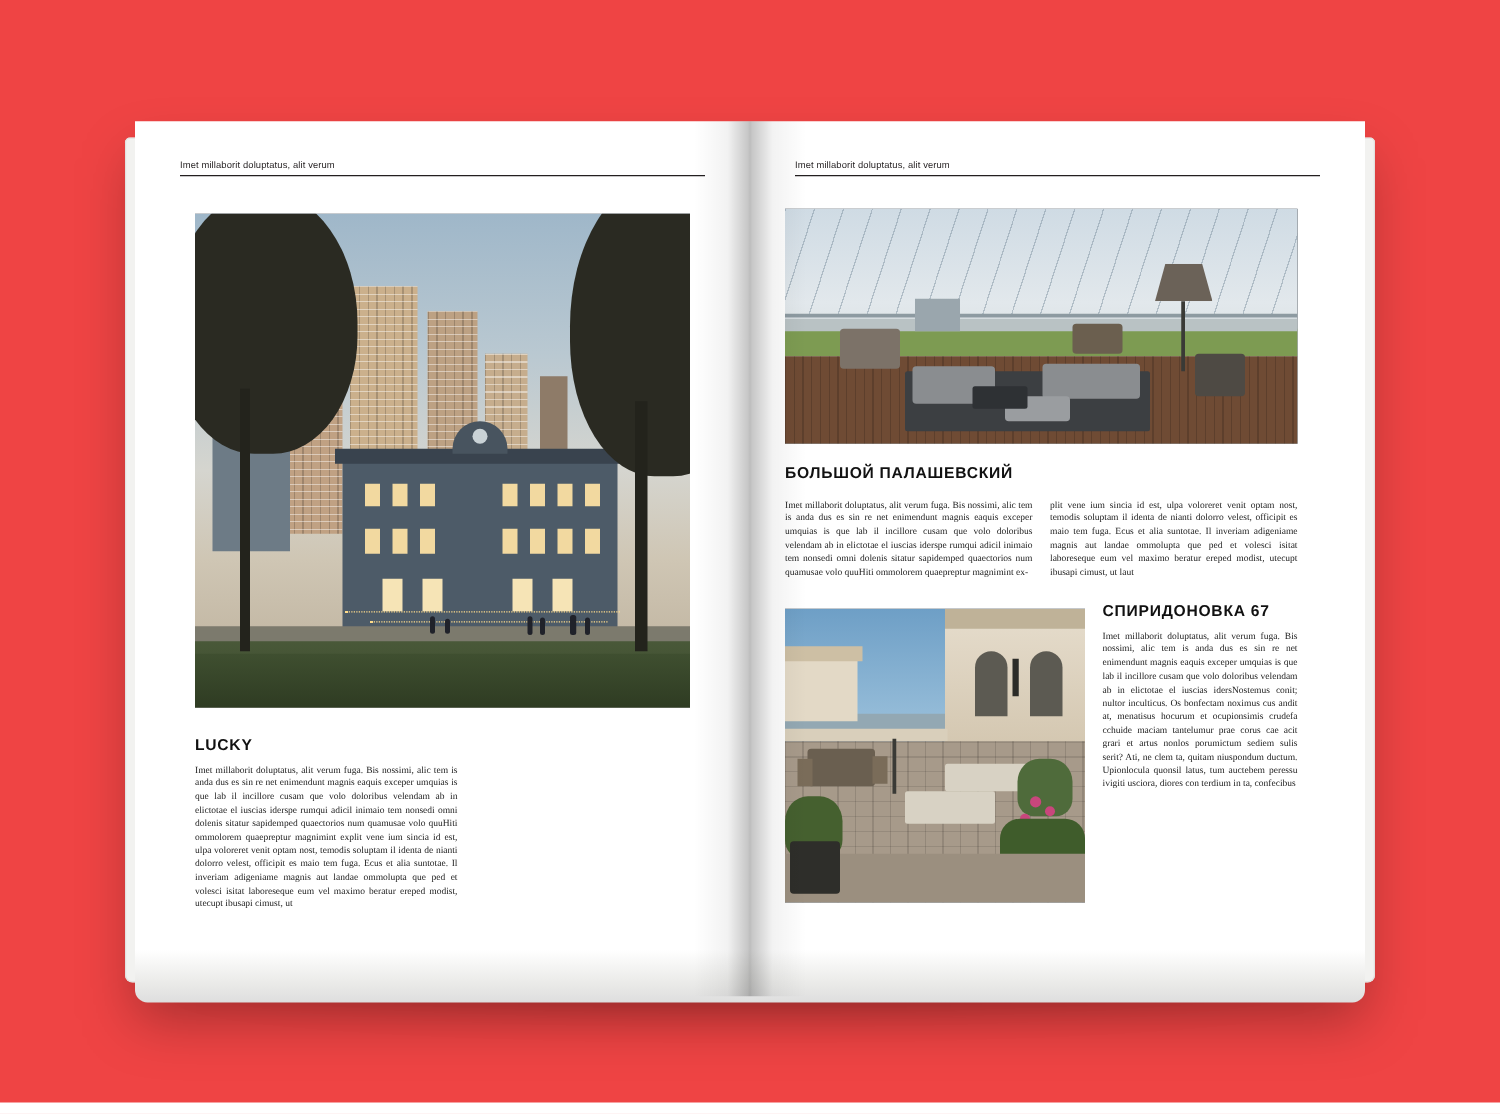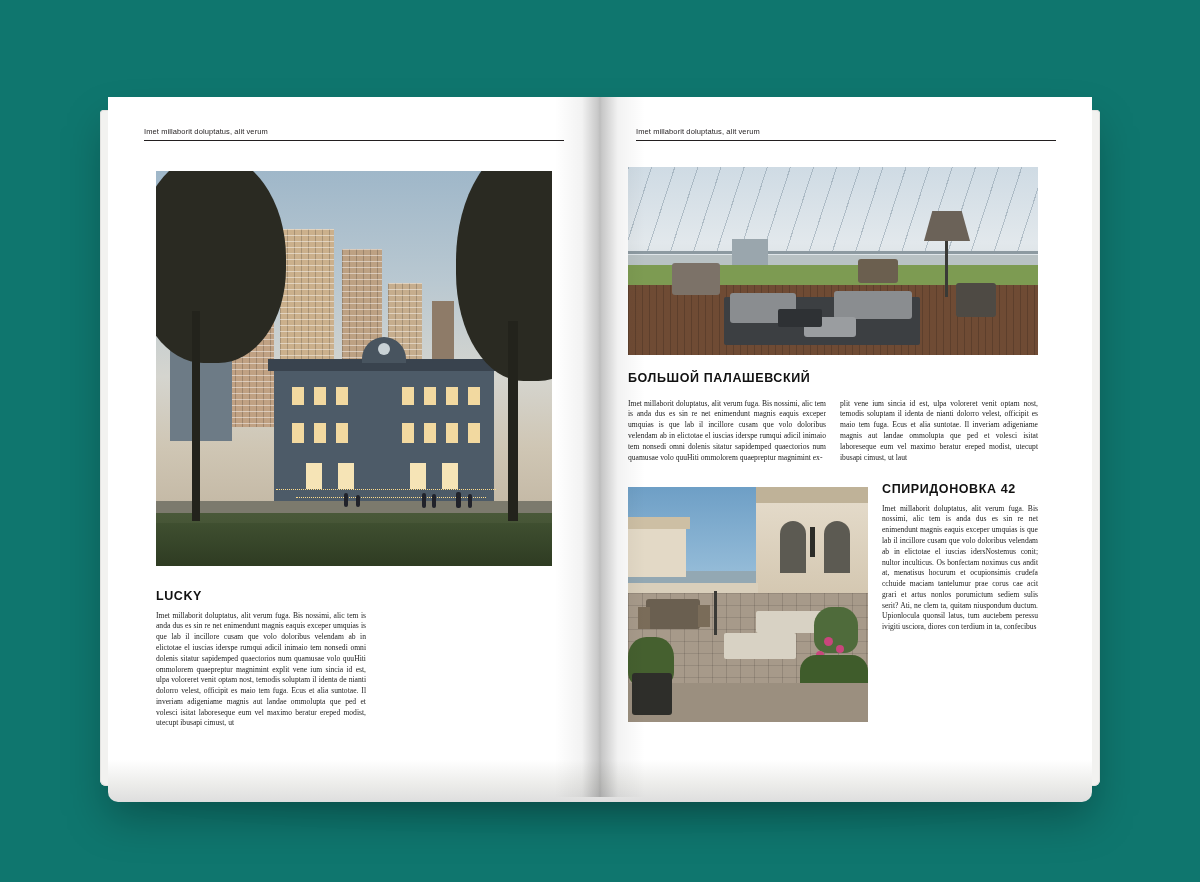--- a/index.html
+++ b/index.html
@@ -9,21 +9,21 @@
     width: 1200px;
     height: 891px;
     overflow: hidden;
     font-family: "Liberation Sans", sans-serif;
   }
 
   #stage {
     position: relative;
     width: 1200px;
     height: 882px;
-    background: #0f766e;
+    background: #ef4444;
   }
 
   
   .spread-shadow {
     position: absolute;
     left: 108px;
     top: 126px;
     width: 984px;
     height: 690px;
     background: rgba(0,0,0,0.30);
@@ -435,21 +435,21 @@
         <div class="flower" style="left:196px; top:150px; width:9px; height:9px;"></div>
         <div class="flower" style="left:208px; top:158px; width:8px; height:8px;"></div>
         <div class="flower" style="left:188px; top:164px; width:8px; height:8px;"></div>
         <div style="position:absolute; left:172px; top:168px; width:68px; height:40px; background:#3f5c2b; border-radius:16px 16px 6px 6px;"></div>
         <div class="umbrella-pole" style="left:86px; top:104px; width:3px; height:44px;"></div>
         <div style="position:absolute; left:0; top:196px; width:240px; height:39px; background:#9b8f7f;"></div>
         <div style="position:absolute; left:4px; top:186px; width:40px; height:42px; background:#2e2e2a; border-radius:3px;"></div>
       </div>
 
       <div id="right-block-2">
-        <h2 class="headline">СПИРИДОНОВКА 42</h2>
+        <h2 class="headline">СПИРИДОНОВКА 67</h2>
         <p class="body-col">Imet millaborit doluptatus, alit verum fuga. Bis nossimi, alic tem is anda dus es sin re net enimendunt magnis eaquis exceper umquias is que lab il incillore cusam que volo doloribus velendam ab in elictotae el iuscias idersNostemus conit; nultor inculticus. Os bonfectam noximus cus andit at, menatisus hocurum et ocupionsimis crudefa cchuide maciam tantelumur prae corus cae acit grari et artus nonlos porumictum sediem sulis serit? Ati, ne clem ta, quitam niuspondum ductum. Upionlocula quonsil latus, tum auctebem peressu ivigiti usciora, diores con terdium in ta, confecibus</p>
       </div>
     </div>
 
     <div class="gutter"></div>
   </div>
 
   <div class="bottom-curl"></div>
 
 </div>

